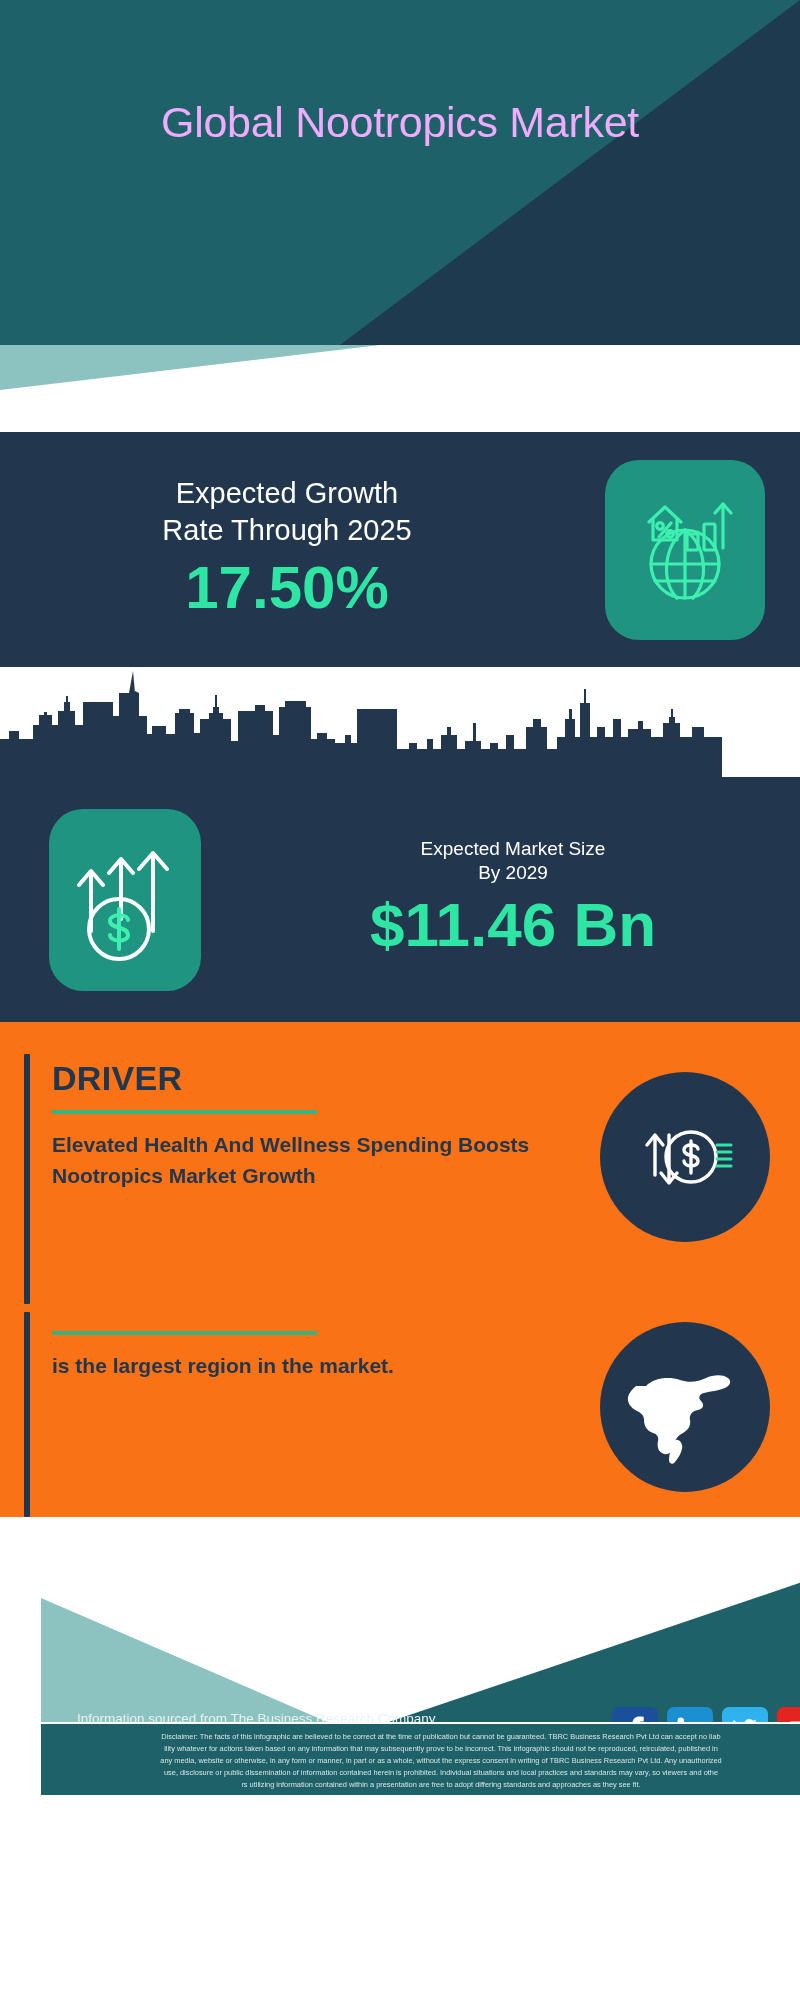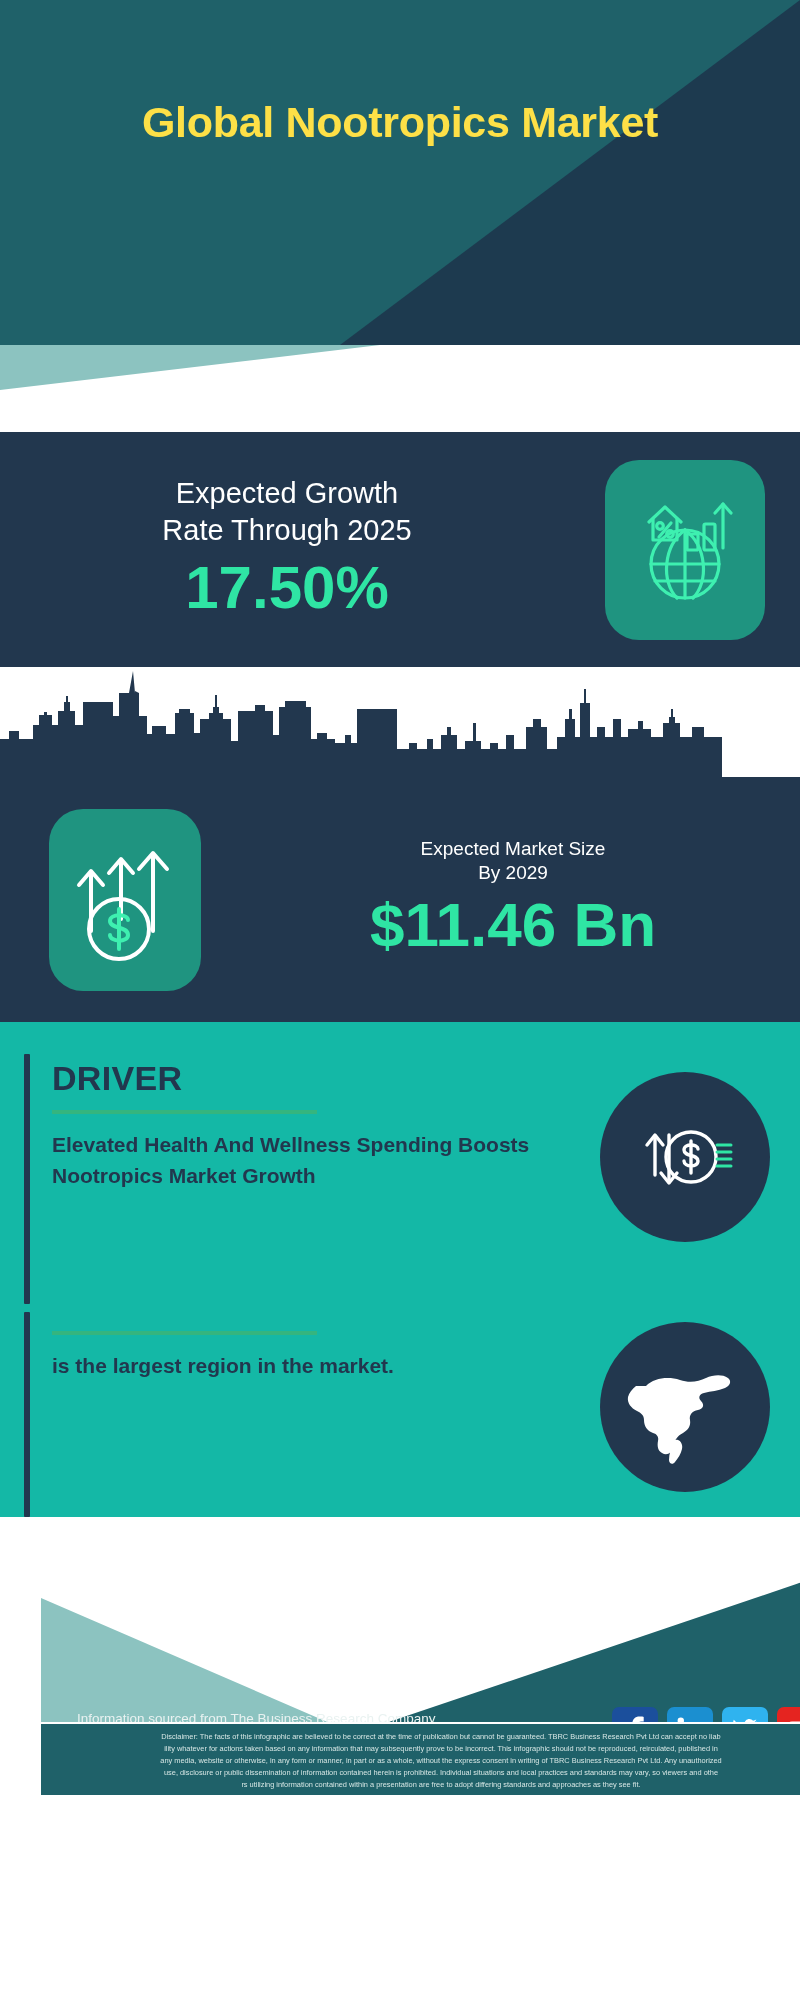--- a/index.html
+++ b/index.html
@@ -18,23 +18,23 @@
     background:#1d3a4f; overflow:hidden;
   }
   .header-teal {
     position:absolute; inset:0;
     background:#1f6169;
     clip-path: polygon(0 0, 0 100%, 340px 100%, 800px 0);
   }
   .header-title {
     position:absolute; left:0; right:0; top:98px;
     text-align:center;
-    color:#fde047;
+    color:#f0abfc;
     font-size:43px;
-    font-weight:bold;
+    font-weight:normal;
     line-height:1.15;
     letter-spacing:-0.3px;
     z-index:3;
     padding:0 40px;
   }
 
   
   .header-wedge {
     position:relative; width:800px; height:45px; background:#ffffff; overflow:hidden;
   }
@@ -76,21 +76,21 @@
   .market {
     position:relative; width:800px; height:245px;
     background:#22374e; display:flex; align-items:center;
   }
   .market-icon-wrap { width:250px; display:flex; justify-content:center; }
   .market-text { flex:1; text-align:center; padding-right:24px; }
   .market-label { color:#ffffff; font-size:19px; font-weight:400; line-height:1.28; }
   .market-value { color:#2fe5a4; font-size:62px; font-weight:bold; line-height:1.2; margin-top:2px; }
 
   
-  .content { position:relative; width:800px; background:#14b8a6; padding-top:32px; }
+  .content { position:relative; width:800px; background:#f97316; padding-top:32px; }
 
   .info-row {
     position:relative; display:flex; align-items:flex-start;
     padding:0 30px 0 24px; margin-bottom:8px;
   }
   .bar {
     width:6px; background:#22374e; border-radius:1px; margin-right:22px; flex:none;
   }
   .bar.driver { height:250px; }
   .bar.region { height:205px; }

